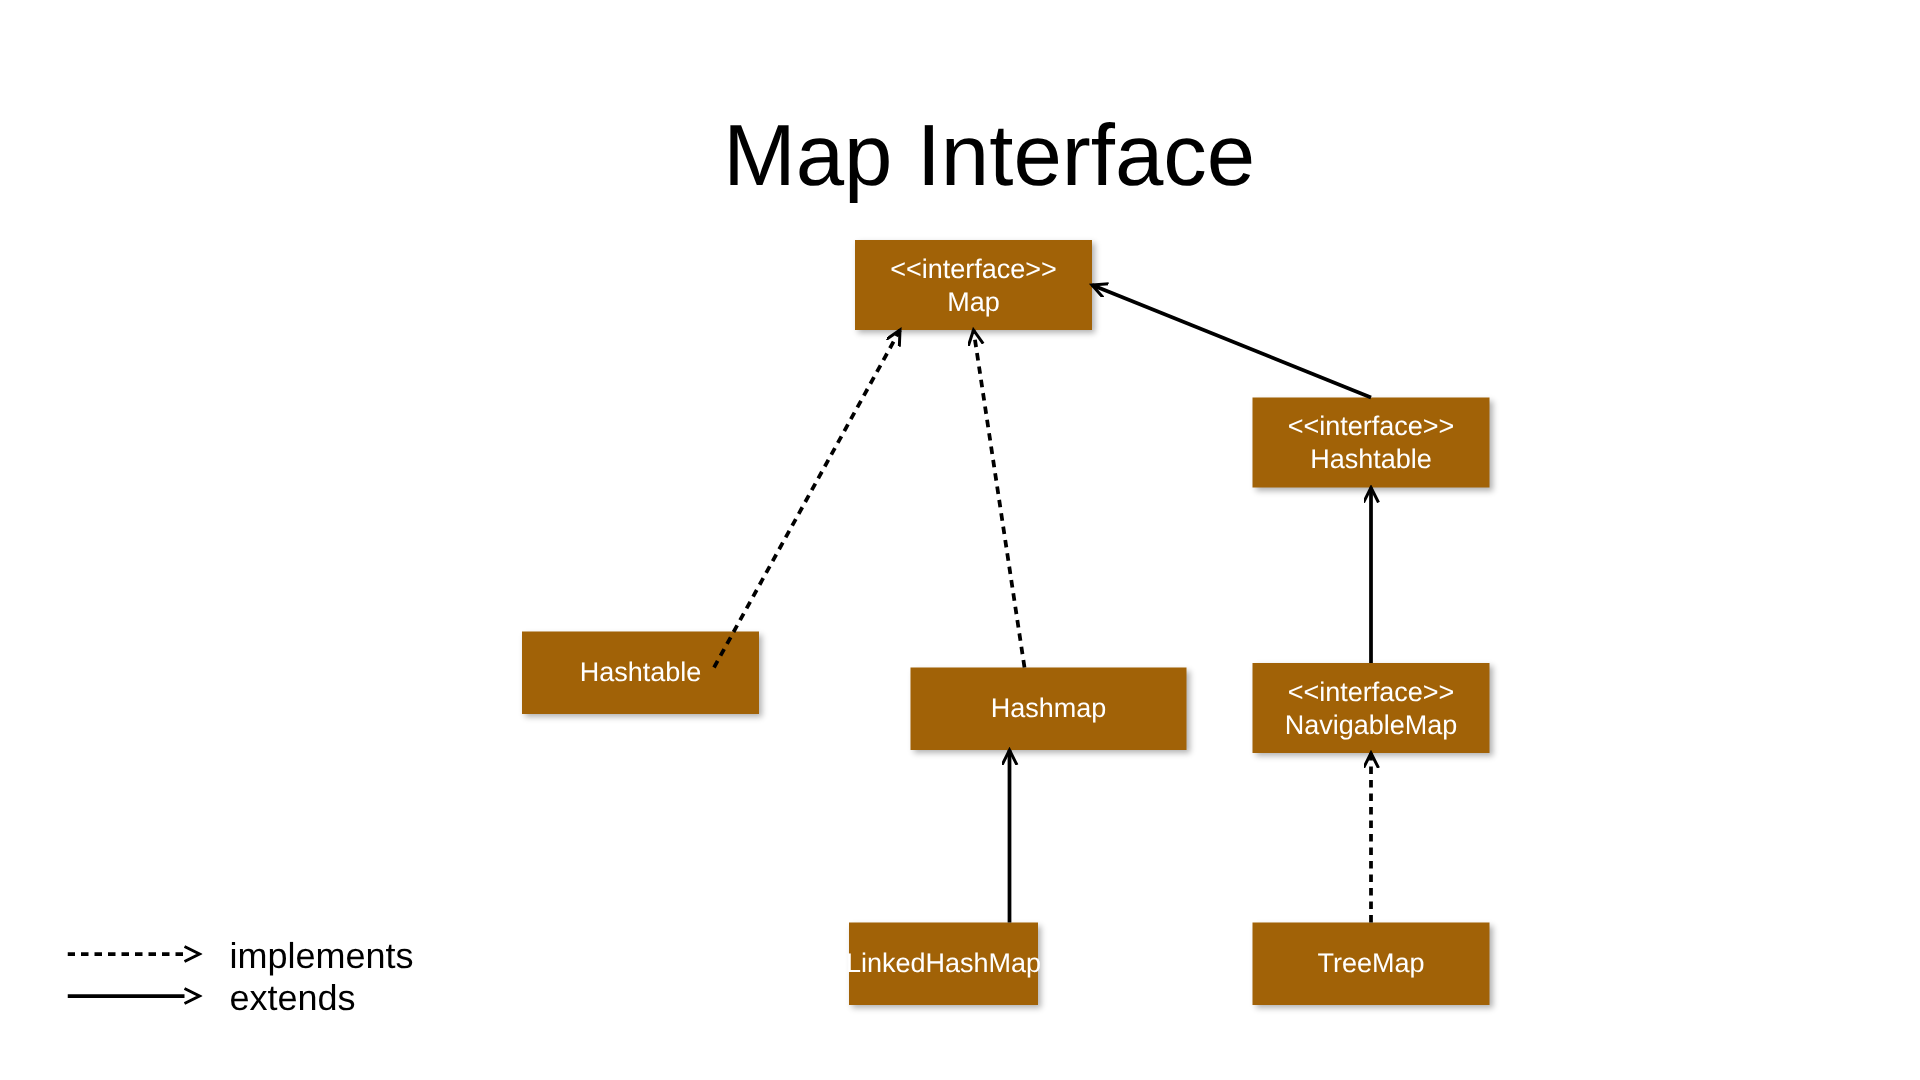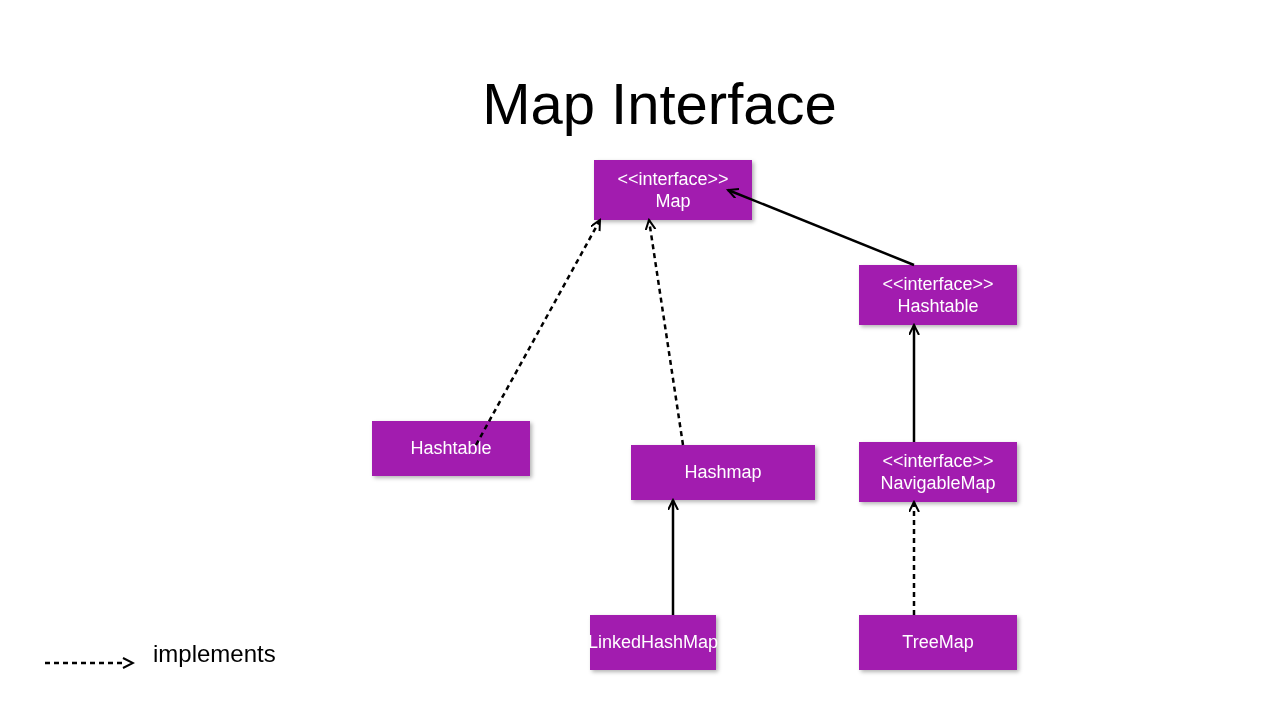--- a/index.html
+++ b/index.html
@@ -17,43 +17,42 @@
     left: 0;
     width: 100%;
     text-align: center;
     font-size: 58px;
     font-weight: 400;
     color: #000;
     padding-left: 39px;
   }
   .node {
     position: absolute;
-    background: #a21caf;
+    background: #a16207;
     color: #fff;
     display: flex;
     flex-direction: column;
     align-items: center;
     justify-content: center;
     font-size: 19px;
     line-height: 1.25;
     box-shadow: 2px 2px 4px rgba(0,0,0,0.3);
     text-align: center;
-    margin-left: 24px;
   }
   .node .stereo { font-size: 18px; }
   .node .name { font-size: 18px; }
   .legend {
     position: absolute;
     left: 45px;
     bottom: 40px;
   }
   .legend-row {
     display: flex;
-    align-items: flex-end;
-    margin: 12px 0;
+    align-items: flex-start;
+    margin: 0 0;
     font-size: 24px;
     color: #000;
   }
   .legend-line {
     width: 90px;
     height: 18px;
     margin-right: 18px;
     position: relative;
   }
   svg.connectors {
@@ -119,13 +118,22 @@
 <div class="legend">
   <div class="legend-row">
     <span class="legend-line">
       <svg width="90" height="18">
         <line x1="0" y1="9" x2="78" y2="9" stroke="#000" stroke-width="2.5" stroke-dasharray="5,4"></line>
         <path d="M78,4 L88,9 L78,14" fill="none" stroke="#000" stroke-width="2"></path>
       </svg>
     </span>
     <span>implements</span>
   </div>
+  <div class="legend-row">
+    <span class="legend-line">
+      <svg width="90" height="18">
+        <line x1="0" y1="9" x2="78" y2="9" stroke="#000" stroke-width="2.5"></line>
+        <path d="M78,4 L88,9 L78,14" fill="none" stroke="#000" stroke-width="2"></path>
+      </svg>
+    </span>
+    <span>extends</span>
+  </div>
 </div>
 
 </body></html>

